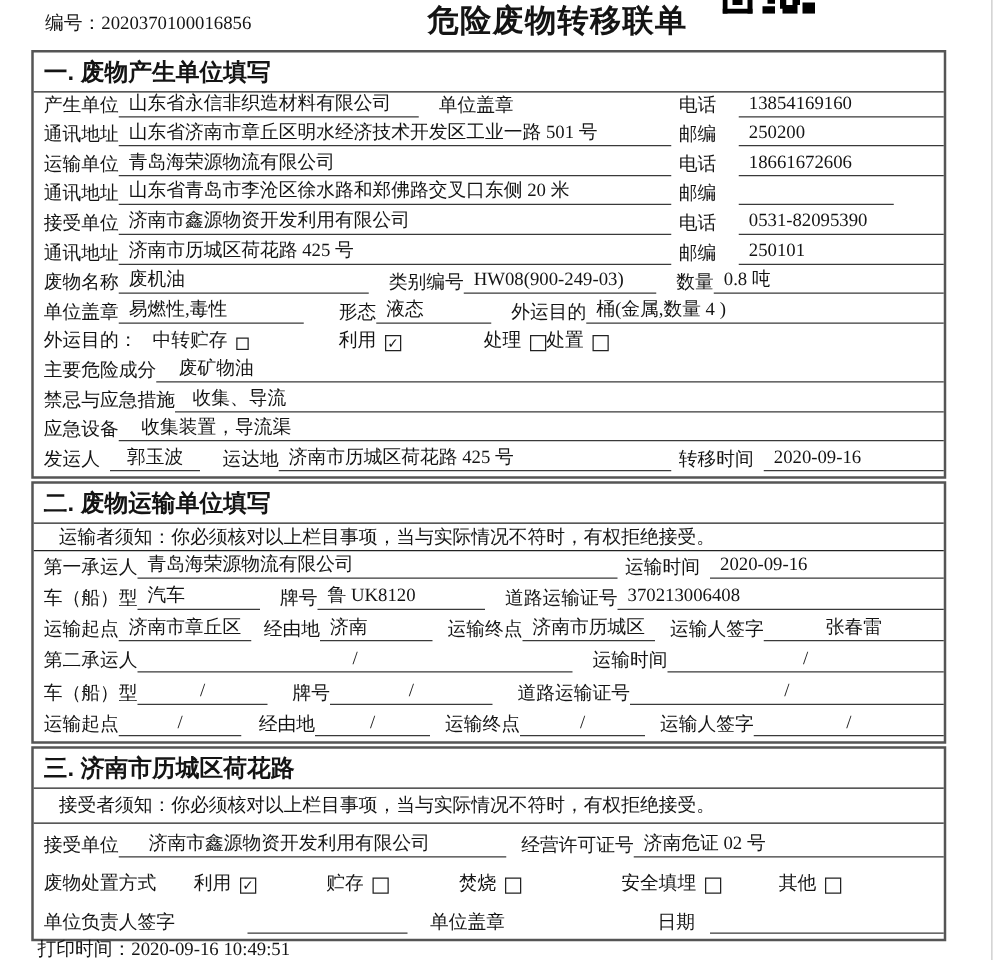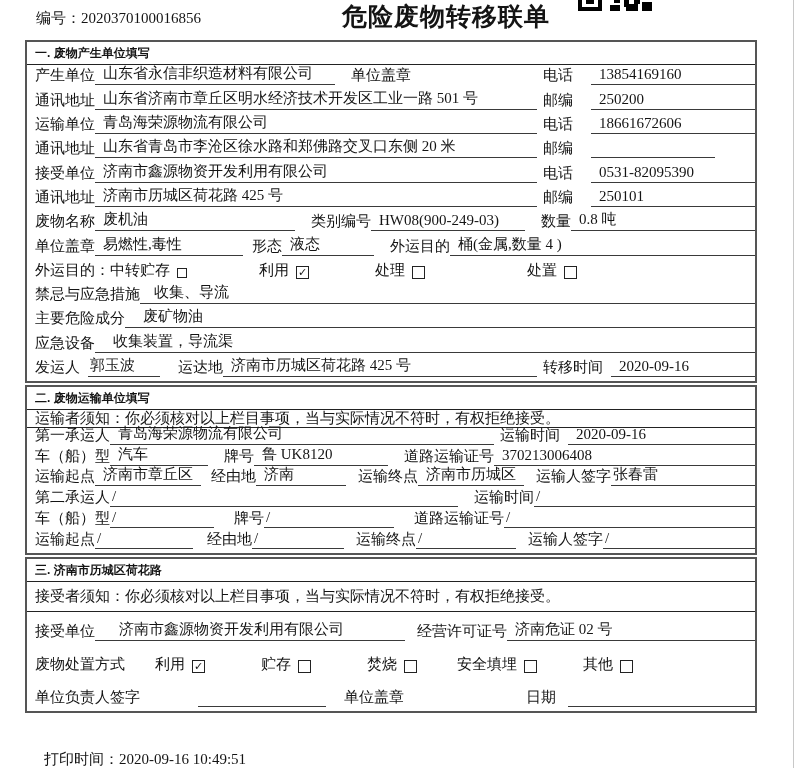--- a/index.html
+++ b/index.html
@@ -6,38 +6,38 @@
   .page{position:relative;width:796px;height:768px;background:#fff;overflow:hidden;
         font-family:"Liberation Serif","DejaVu Serif",serif;font-size:15px;color:#141414}
   .serial{position:absolute;left:36px;top:9px;white-space:nowrap}
   .title{position:absolute;left:94px;top:0;width:704px;text-align:center;
          font-family:"Liberation Sans","DejaVu Sans",sans-serif;font-weight:bold;font-size:25px;letter-spacing:1px}
   .qr{position:absolute;left:578px;top:0}
   .edge{position:absolute;right:2px;top:0;width:1px;height:768px;background:#c8c8c8}
   .form{position:absolute;left:25px;top:40px;width:732px}
   .sec{border:2px solid #555;background:#fff;display:flex;flex-direction:column;
        margin-bottom:2px;box-sizing:border-box}
-  .s1{height:343px}.s2{height:170px}.s3{height:156px}
+  .s1{height:343px}.s2{height:210px}.s3{height:156px}
   .sec-head{flex:none;border-bottom:1px solid #222;padding:3px 8px 2px;
-            font-family:"Liberation Sans","DejaVu Sans",sans-serif;font-weight:bold;font-size:12px}
+            font-family:"Liberation Sans","DejaVu Sans",sans-serif;font-weight:bold;font-size:19px}
   .row{display:flex;align-items:flex-end;flex:1;min-height:0;padding:0 0 4px 8px}
-  .notice{align-items:center;border-bottom:1px solid #222;padding:0 8px}
+  .notice{align-items:center;border-bottom:1px solid #222;padding:0 20px}
   .left{display:flex;align-items:flex-end;width:508px;flex:none}
   .left.w2{width:465px}
   .right{display:flex;align-items:flex-end;flex:1}
   .lbl{white-space:nowrap;flex:none}
   .rl{width:48px}
   .u{border-bottom:1px solid #3a3a3a;white-space:nowrap;padding:0 2px 1px 8px;
      box-sizing:border-box;flex:none;overflow:hidden;min-height:14px}
   .fill{flex:1}
-  .ctr{padding-left:2px}
+  .ctr{text-align:center;padding-left:2px}
   .cb{display:inline-block;flex:none;width:11px;height:11px;border:1px solid #222;margin:0 0 1px 7px;
       font-size:11px;line-height:11px;text-align:center;font-family:"DejaVu Sans",sans-serif}
   .cb.sm{width:8px;height:8px;margin-bottom:2px}
-  .footer{position:absolute;left:44px;top:750px;white-space:nowrap}
+  .footer{position:absolute;left:30px;top:750px;white-space:nowrap}
 </style>
 </head>
 <body>
 
 <div class="page">
 
   <div class="serial"><span>编号：</span><span>2020370100016856</span></div>
 
   <div class="title">危险废物转移联单</div>
 
@@ -133,46 +133,46 @@
         <span class="u" style="width:200px">废机油</span>
         <span class="lbl" style="margin-left:16px">类别编号</span>
         <span class="u" style="width:154px">HW08(900-249-03)</span>
         <span class="lbl" style="margin-left:16px">数量</span>
         <span class="u fill">0.8 吨</span>
       </div>
 
       <div class="row">
         <span class="lbl">单位盖章</span>
         <span class="u" style="width:148px">易燃性,毒性</span>
-        <span class="lbl" style="margin-left:9px">形态</span>
+        <span class="lbl" style="margin-left:28px">形态</span>
         <span class="u" style="width:92px">液态</span>
         <span class="lbl" style="margin-left:16px">外运目的</span>
         <span class="u fill">桶(金属,数量 4 )</span>
       </div>
 
       <div class="row">
         <span class="lbl">外运目的：</span>
-        <span class="lbl" style="margin-left:0">中转贮存</span>
+        <span class="lbl" style="margin-left:12px">中转贮存</span>
         <span class="cb sm"></span>
         <span class="lbl" style="margin-left:72px">利用</span>
         <span class="cb">✓</span>
         <span class="lbl" style="margin-left:66px">处理</span>
         <span class="cb"></span>
-        <span class="lbl" style="margin-left:102px">处置</span>
-        <span class="cb"></span>
+        <span class="lbl" style="">处置</span>
+        <span class="cb"></span>
+      </div>
+
+      <div class="row">
+        <span class="lbl">主要危险成分</span>
+        <span class="u fill" style="padding-left:18px">废矿物油</span>
       </div>
 
       <div class="row">
         <span class="lbl">禁忌与应急措施</span>
         <span class="u fill" style="padding-left:14px">收集、导流</span>
-      </div>
-
-      <div class="row">
-        <span class="lbl">主要危险成分</span>
-        <span class="u fill" style="padding-left:18px">废矿物油</span>
       </div>
 
       <div class="row">
         <span class="lbl">应急设备</span>
         <span class="u fill" style="padding-left:18px">收集装置，导流渠</span>
       </div>
 
       <div class="row">
         <div class="left">
           <span class="lbl">发运人</span>
@@ -269,21 +269,21 @@
 
 
       <div class="row">
         <span class="lbl">废物处置方式</span>
         <span class="lbl" style="margin-left:30px">利用</span>
         <span class="cb">✓</span>
         <span class="lbl" style="margin-left:56px">贮存</span>
         <span class="cb"></span>
         <span class="lbl" style="margin-left:56px">焚烧</span>
         <span class="cb"></span>
-        <span class="lbl" style="margin-left:40px">安全填埋</span>
+        <span class="lbl" style="margin-left:80px">安全填埋</span>
         <span class="cb"></span>
         <span class="lbl" style="margin-left:46px">其他</span>
         <span class="cb"></span>
       </div>
 
       <div class="row">
         <span class="lbl">单位负责人签字</span>
         <span class="u" style="width:128px;margin-left:58px"></span>
         <span class="lbl" style="margin-left:18px">单位盖章</span>
         <span class="lbl" style="margin-left:122px">日期</span>

